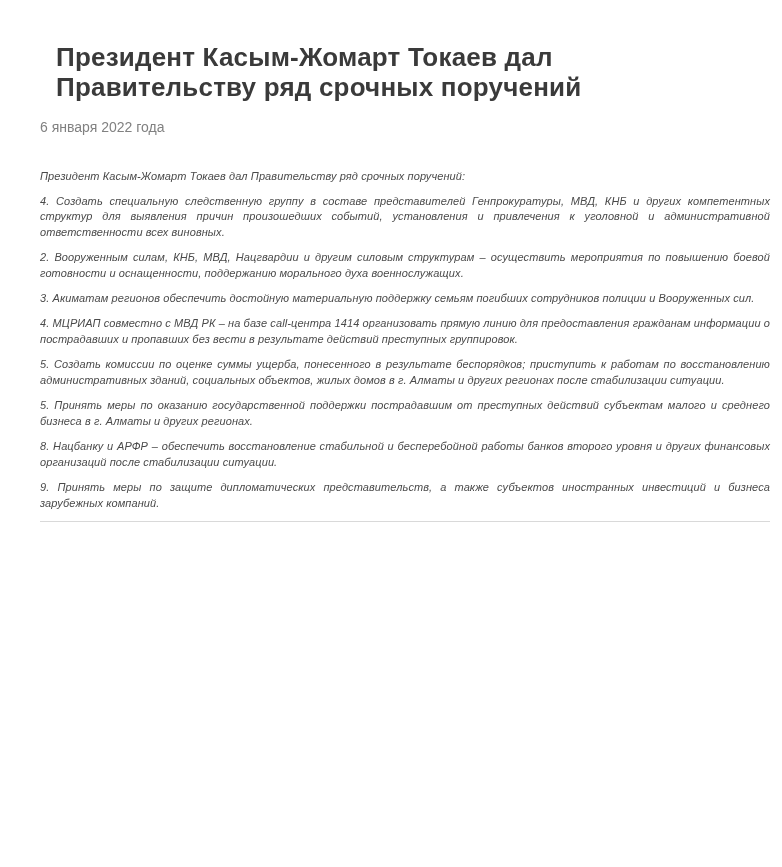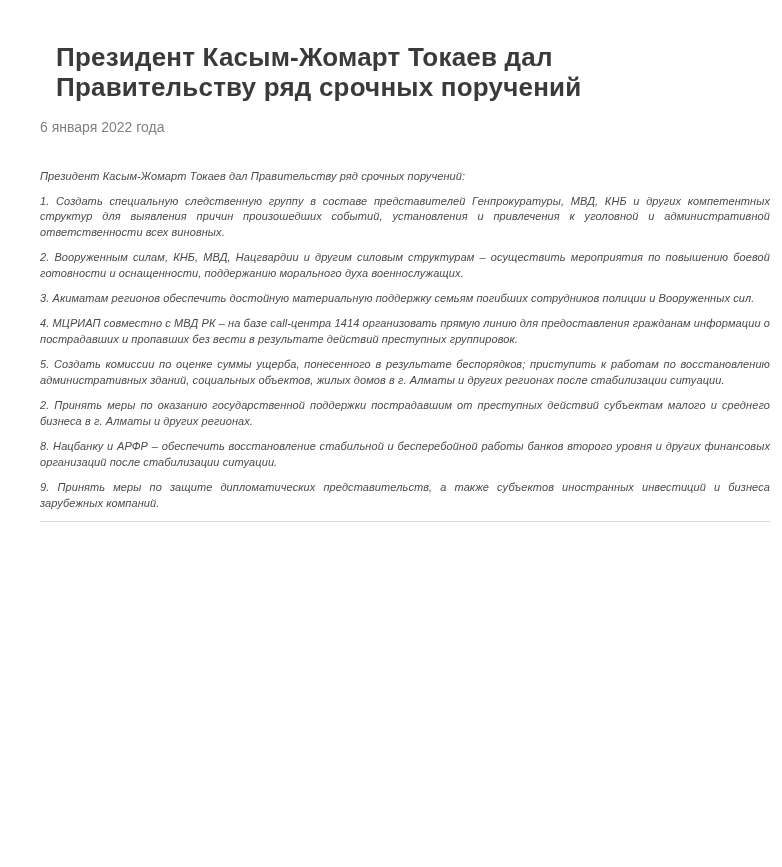--- a/index.html
+++ b/index.html
@@ -64,24 +64,24 @@
 </style>
 </head>
 <body>
 
 <main class="article">
   <h1 class="title">Президент Касым-Жомарт Токаев дал Правительству ряд срочных поручений</h1>
   <div class="date">6 января 2022 года</div>
 
   <div class="body-text">
     <p class="intro">Президент Касым-Жомарт Токаев дал Правительству ряд срочных поручений:</p>
-    <p class="para">1. Создать специальную следственную группу в составе представителей Генпрокуратуры, МВД, КНБ и других компетентных структур для выявления причин произошедших событий, установления и привлечения к уголовной и административной ответственности всех виновных.</p>
+    <p class="para">4. Создать специальную следственную группу в составе представителей Генпрокуратуры, МВД, КНБ и других компетентных структур для выявления причин произошедших событий, установления и привлечения к уголовной и административной ответственности всех виновных.</p>
     <p class="para">2. Вооруженным силам, КНБ, МВД, Нацгвардии и другим силовым структурам – осуществить мероприятия по повышению боевой готовности и оснащенности, поддержанию морального духа военнослужащих.</p>
     <p class="para">3. Акиматам регионов обеспечить достойную материальную поддержку семьям погибших сотрудников полиции и Вооруженных сил.</p>
     <p class="para">4. МЦРИАП совместно с МВД РК – на базе call-центра 1414 организовать прямую линию для предоставления гражданам информации о пострадавших и пропавших без вести в результате действий преступных группировок.</p>
     <p class="para">5. Создать комиссии по оценке суммы ущерба, понесенного в результате беспорядков; приступить к работам по восстановлению административных зданий, социальных объектов, жилых домов в г. Алматы и других регионах после стабилизации ситуации.</p>
-    <p class="para">2. Принять меры по оказанию государственной поддержки пострадавшим от преступных действий субъектам малого и среднего бизнеса в г. Алматы и других регионах.</p>
+    <p class="para">5. Принять меры по оказанию государственной поддержки пострадавшим от преступных действий субъектам малого и среднего бизнеса в г. Алматы и других регионах.</p>
     <p class="para">8. Нацбанку и АРФР – обеспечить восстановление стабильной и бесперебойной работы банков второго уровня и других финансовых организаций после стабилизации ситуации.</p>
     <p class="para">9. Принять меры по защите дипломатических представительств, а также субъектов иностранных инвестиций и бизнеса зарубежных компаний.</p>
   </div>
 
   <hr class="divider">
 </main>
 
 </body></html>

